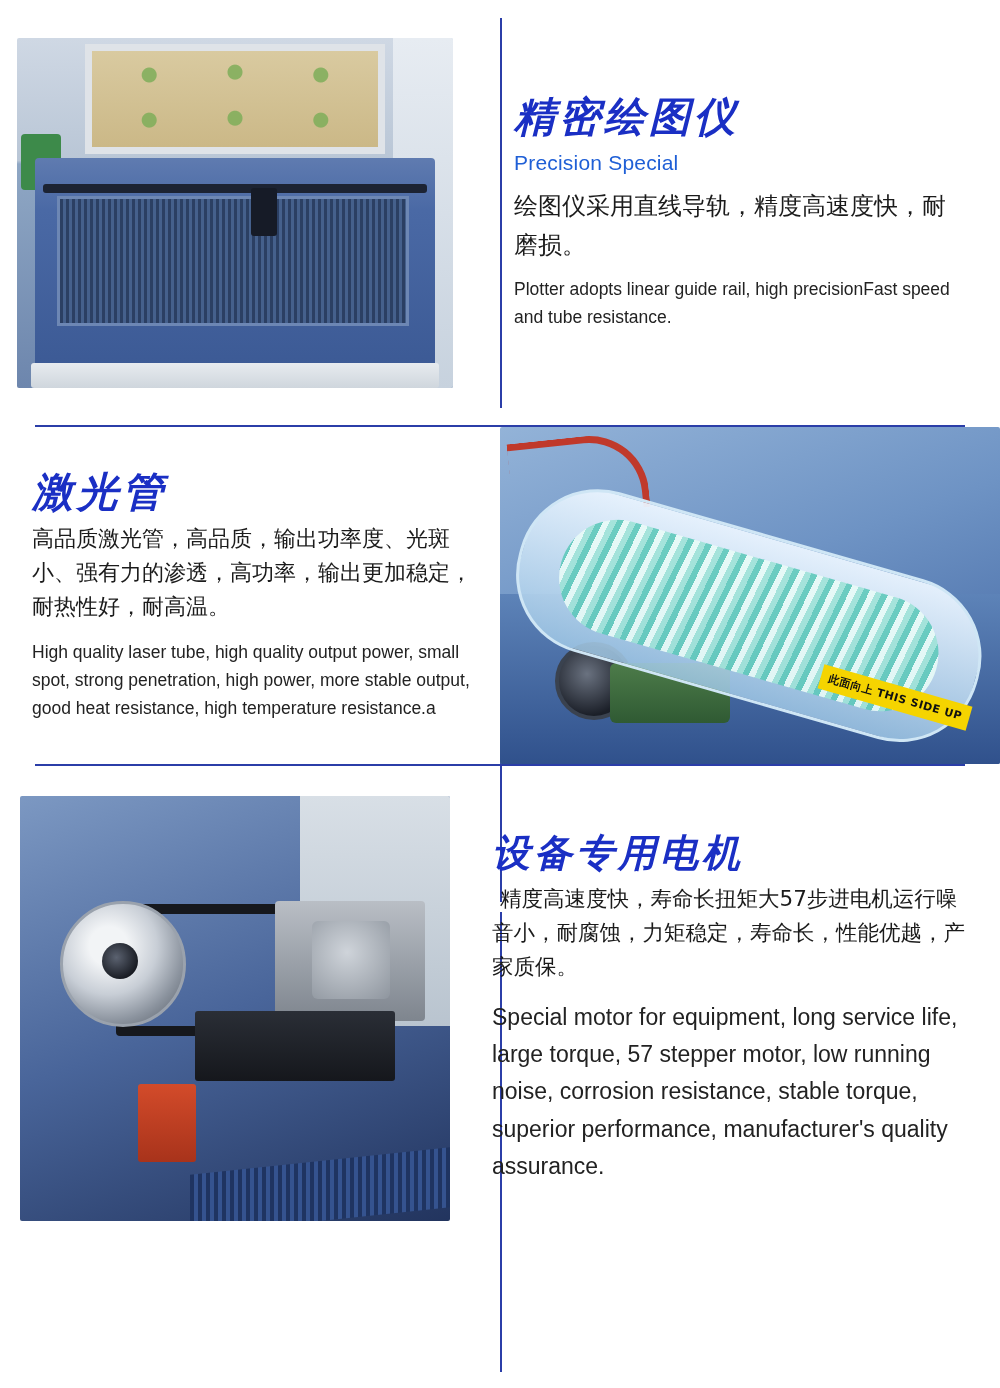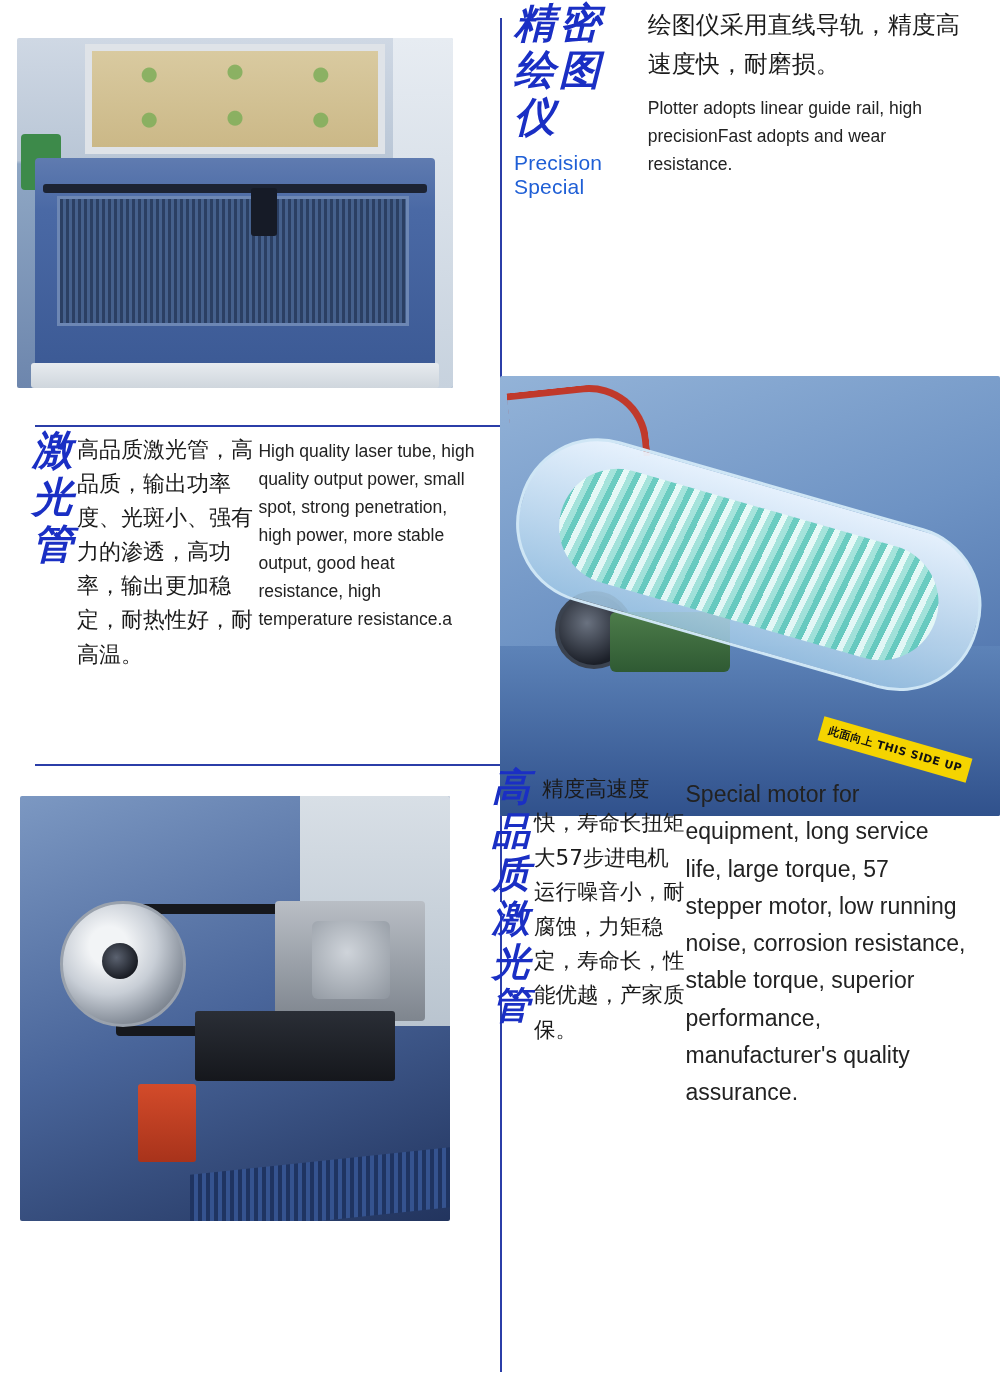--- a/index.html
+++ b/index.html
@@ -35,21 +35,21 @@
   .divider-h {
     height: 2px;
     background: #2b3ea8;
     margin: 0 35px;
   }
 
   .cell {
     box-sizing: border-box;
     position: relative;
     display: flex;
-    flex-direction: row;
+    flex-direction: column;
     justify-content: center;
   }
   .cell-img {
     width: 470px;
     align-items: center;
     justify-content: center;
   }
   .cell-text {
     width: 530px;
     padding: 0 40px 0 26px;
@@ -287,21 +287,21 @@
 
     <div class="vline" style="left:500px; top:18px; height:390px;"></div>
 
     <div class="cell cell-text">
       <div class="b1-title-wrap">
         <div class="title-cn t1">精密绘图仪</div>
         <div class="title-en">Precision Special</div>
       </div>
       <div class="b1-body">
         <p class="para-cn b1-cn">绘图仪采用直线导轨，精度高速度快，耐磨损。</p>
-        <p class="para-en b1-en">Plotter adopts linear guide rail, high precisionFast adopts and wear resistance.</p>
+        <p class="para-en b1-en">Plotter adopts linear guide rail, high precisionFast speed and tube resistance.</p>
       </div>
     </div>
   </div>
 
   <div class="divider-h"></div>
 
   <div class="row row-2">
 
     <div class="cell cell-text b2">
       <div class="title-cn t2">激光管</div>
@@ -339,19 +339,19 @@
         <div class="p3-motor"></div>
         <div class="p3-motor-face"></div>
         <div class="p3-block"></div>
         <div class="p3-red"></div>
       </div>
     </div>
 
     <div class="vline" style="left:500px; top:912px; height:460px;"></div>
 
     <div class="cell cell-text b3">
-      <div class="title-cn t3">高品质激光管</div>
+      <div class="title-cn t3">设备专用电机</div>
       <p class="para-cn b3-cn">精度高速度快，寿命长扭矩大57步进电机运行噪音小，耐腐蚀，力矩稳定，寿命长，性能优越，产家质保。</p>
       <p class="para-en b3-en">Special motor for equipment, long service life, large torque, 57 stepper motor, low running noise, corrosion resistance, stable torque, superior performance, manufacturer's quality assurance.</p>
     </div>
   </div>
 
 </div>
 
 </body></html>

